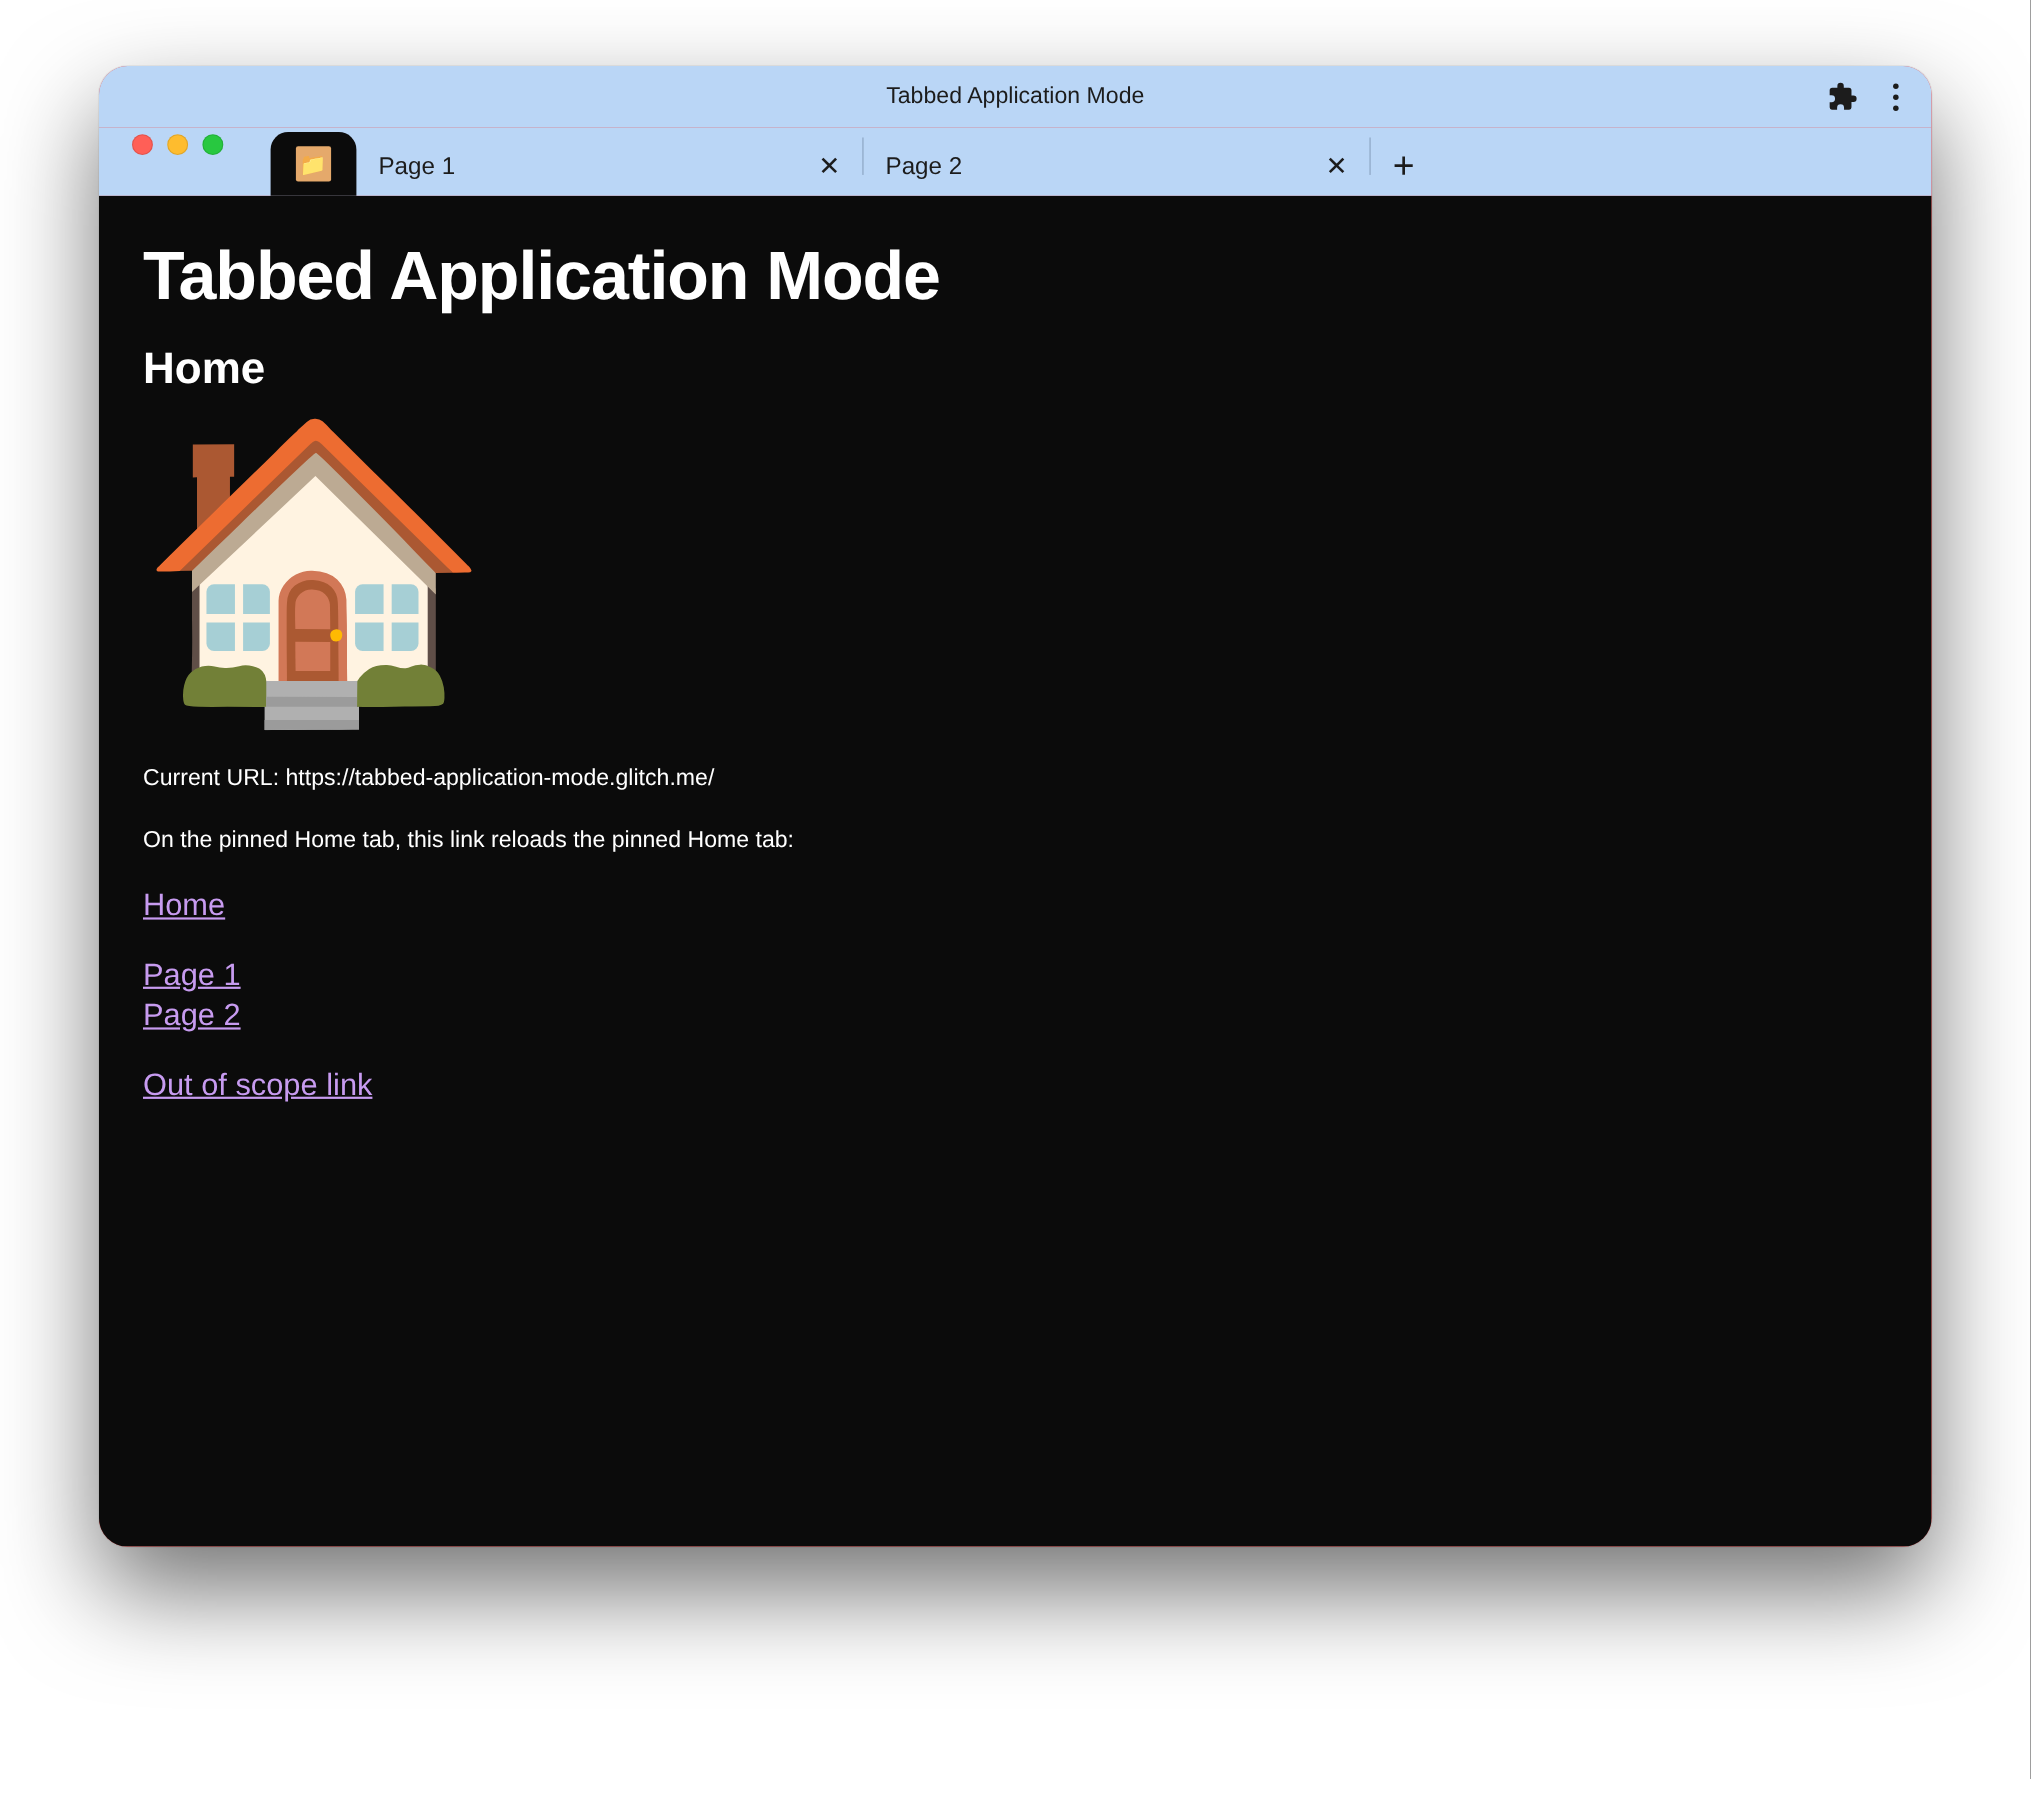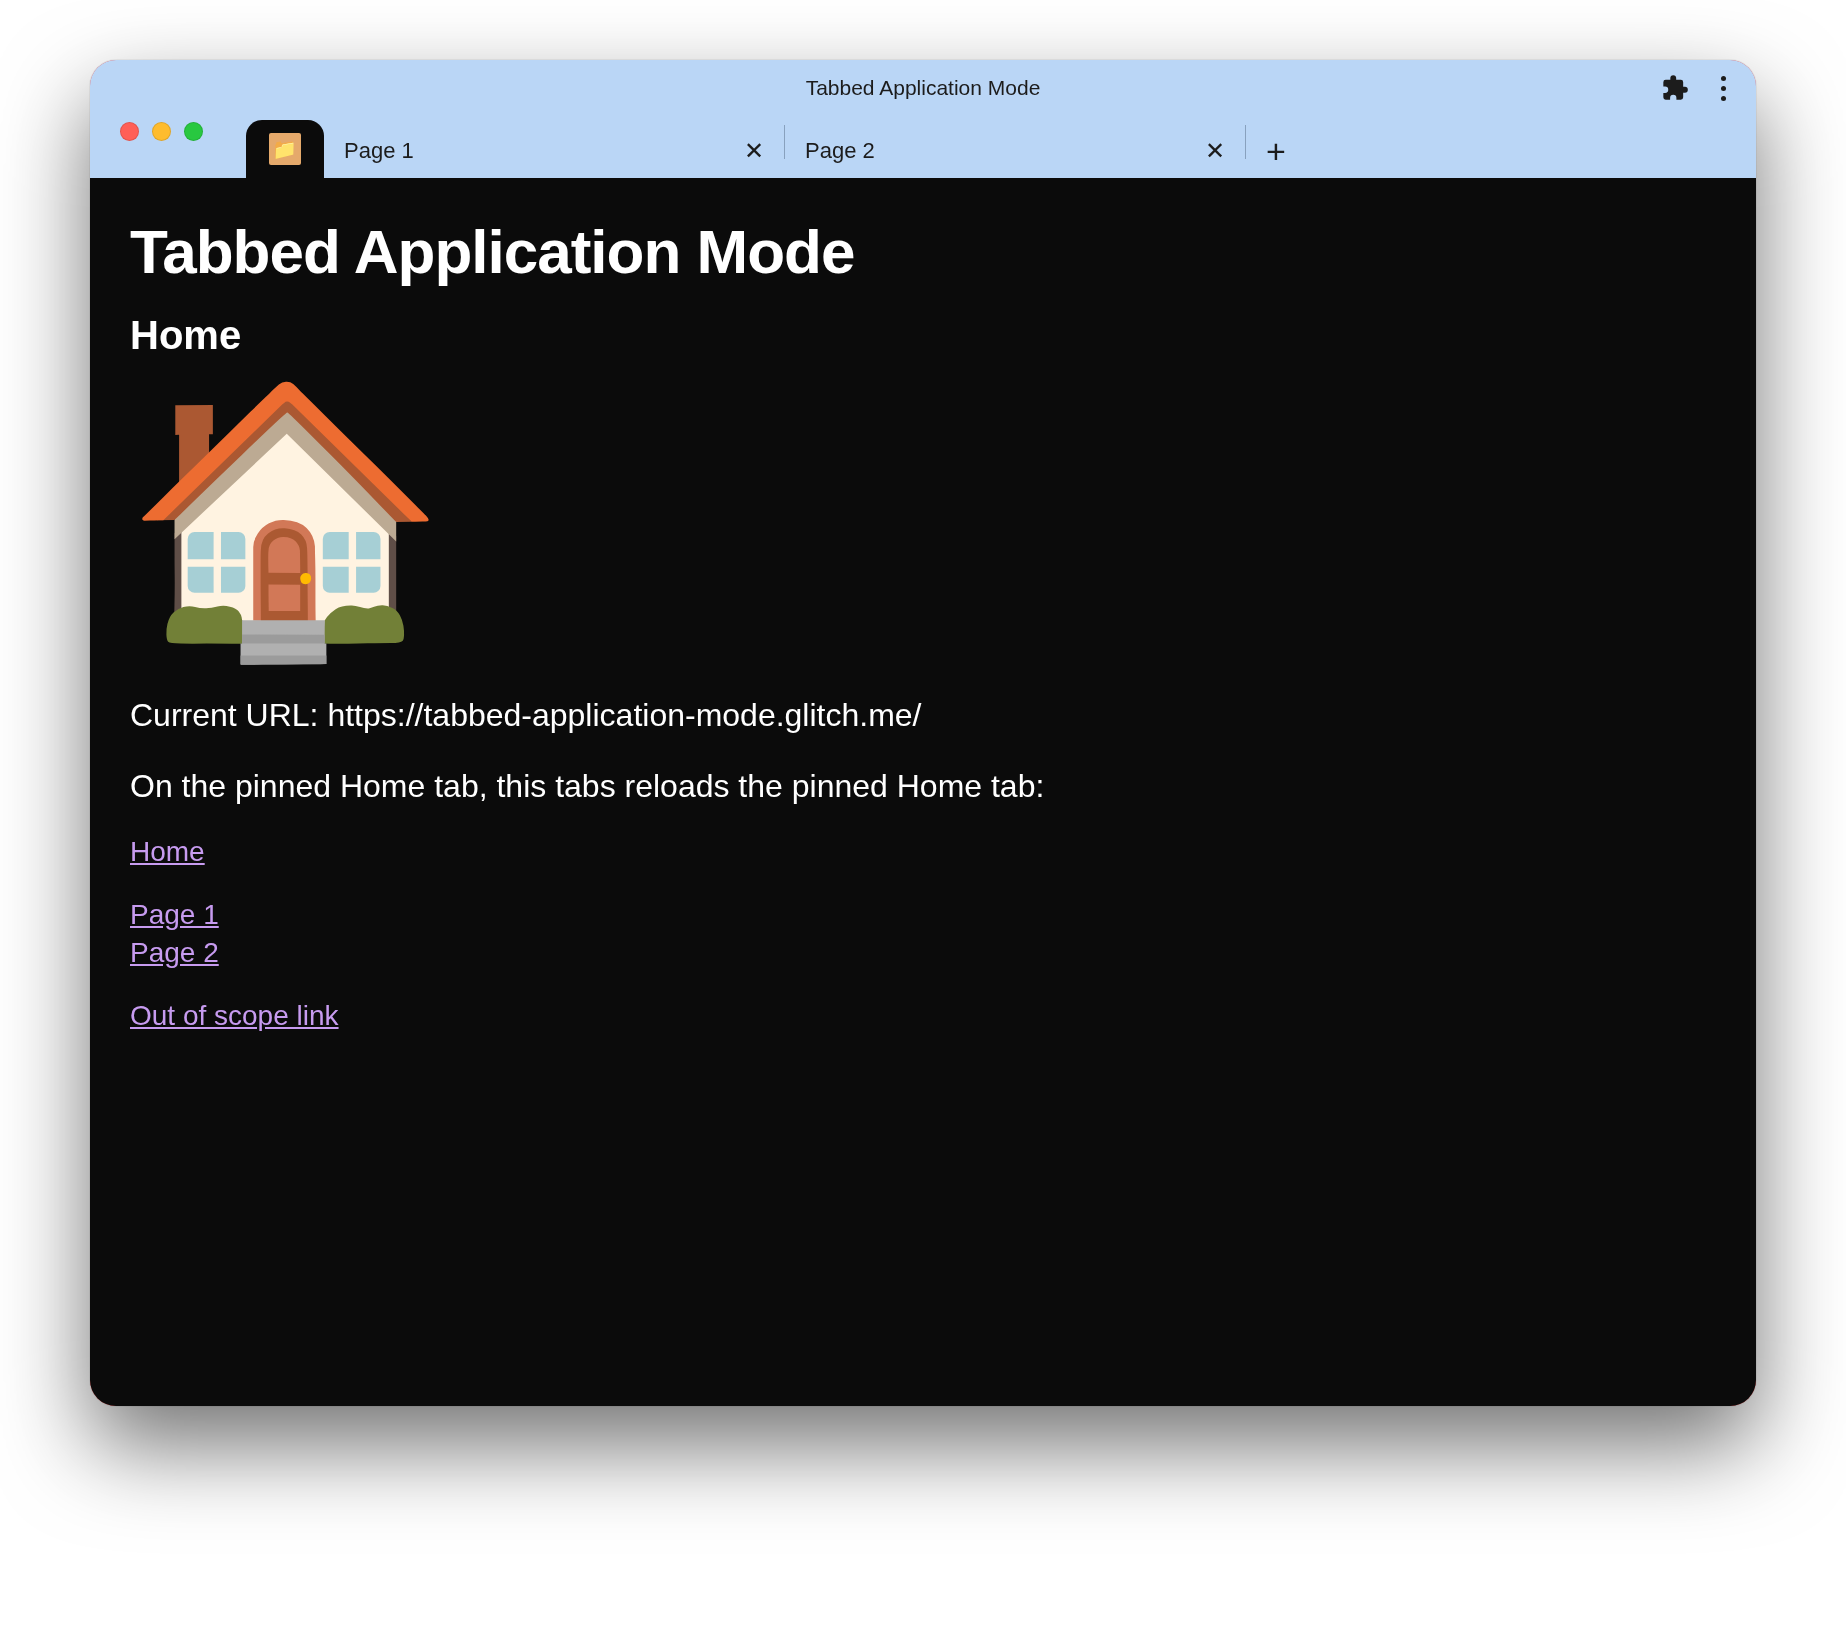--- a/index.html
+++ b/index.html
@@ -139,21 +139,21 @@
     margin: 0 0 30px 0;
     font-size: 40px;
     font-weight: 800;
   }
   .house {
     font-size: 260px;
     line-height: 1;
     margin: 10px 0 46px -6px;
   }
   .p {
-    font-size: 32px;
+    font-size: 21px;
     line-height: 1.35;
     margin: 0 0 28px 0;
     color:#fff;
     font-weight: 400;
   }
   .link {
     color:#c79bf0;
     text-decoration: underline;
     font-size:28px;
     display:inline-block;
@@ -210,21 +210,21 @@
     </div>
 
     <div class="content">
       <h1>Tabbed Application Mode</h1>
       <h2>Home</h2>
 
       <div class="house">🏠</div>
 
       <div class="p">Current URL: https://tabbed-application-mode.glitch.me/</div>
 
-      <div class="p">On the pinned Home tab, this tabs reloads the pinned Home tab:</div>
+      <div class="p">On the pinned Home tab, this link reloads the pinned Home tab:</div>
       <div class="linkblock">
         <a class="link">Home</a>
       </div>
 
       <div class="linkblock">
         <div class="linkline"><a class="link">Page 1</a></div>
         <div class="linkline"><a class="link">Page 2</a></div>
       </div>
 
       <div class="linkblock">

